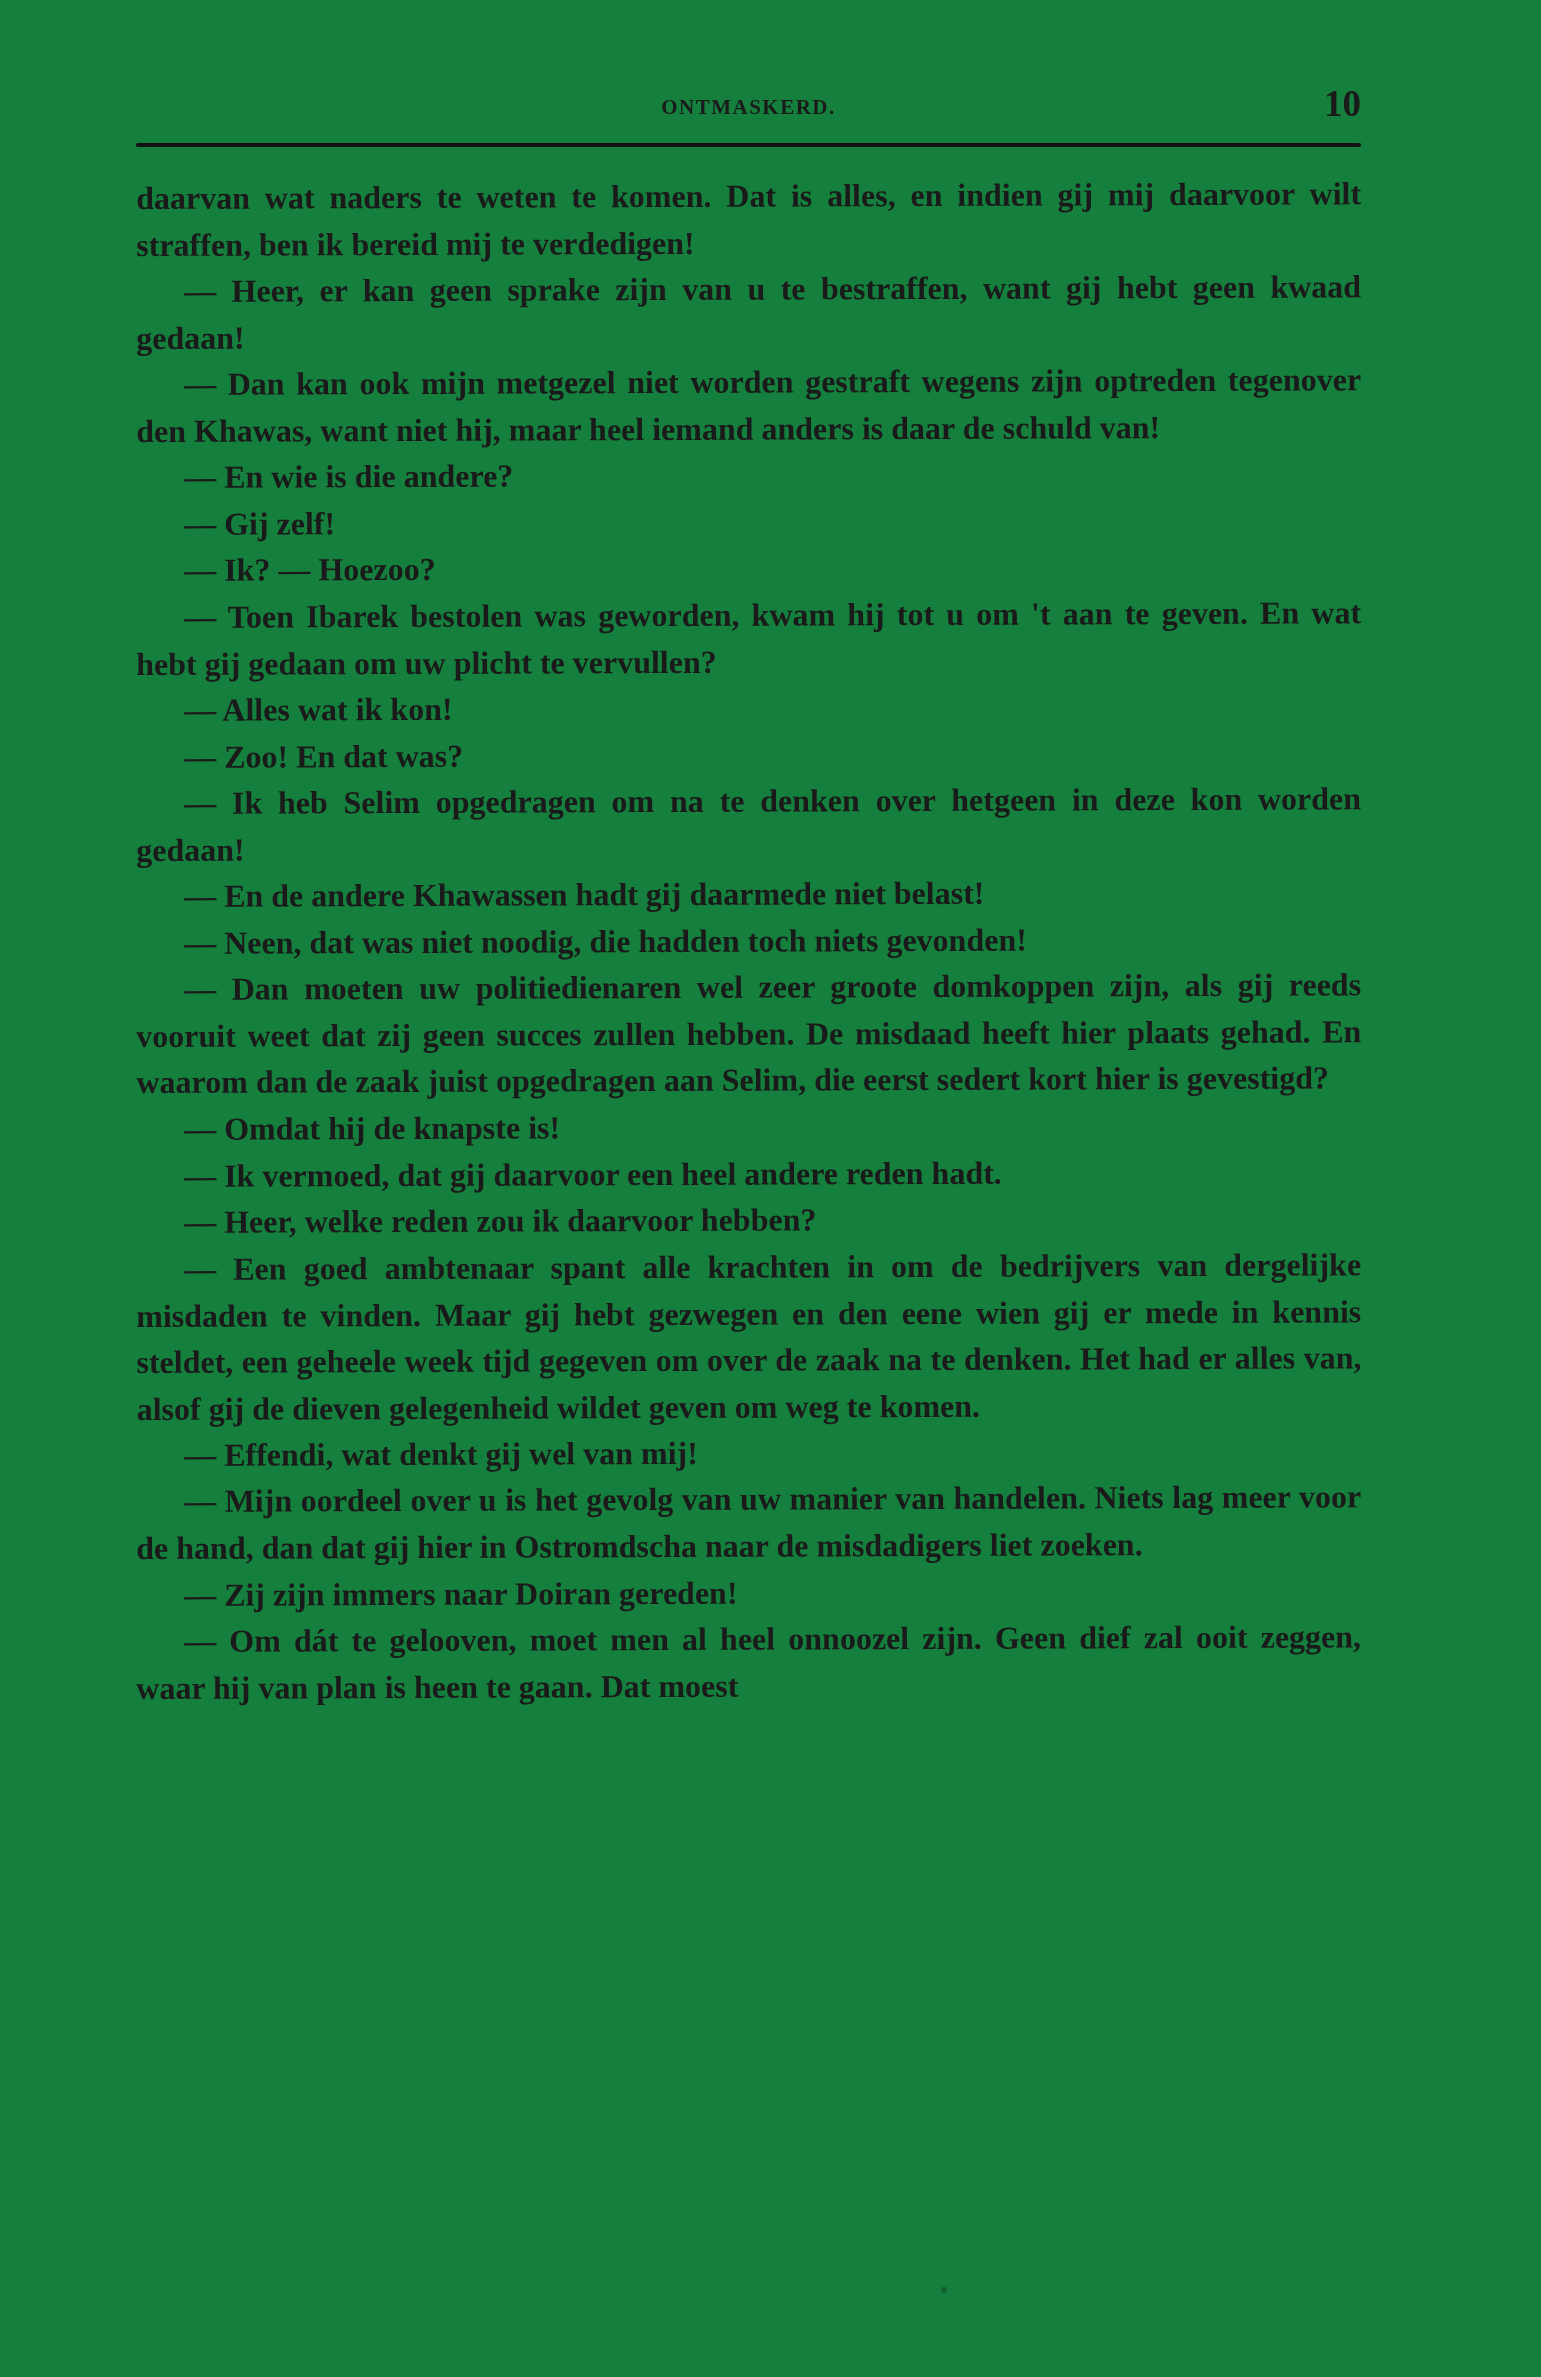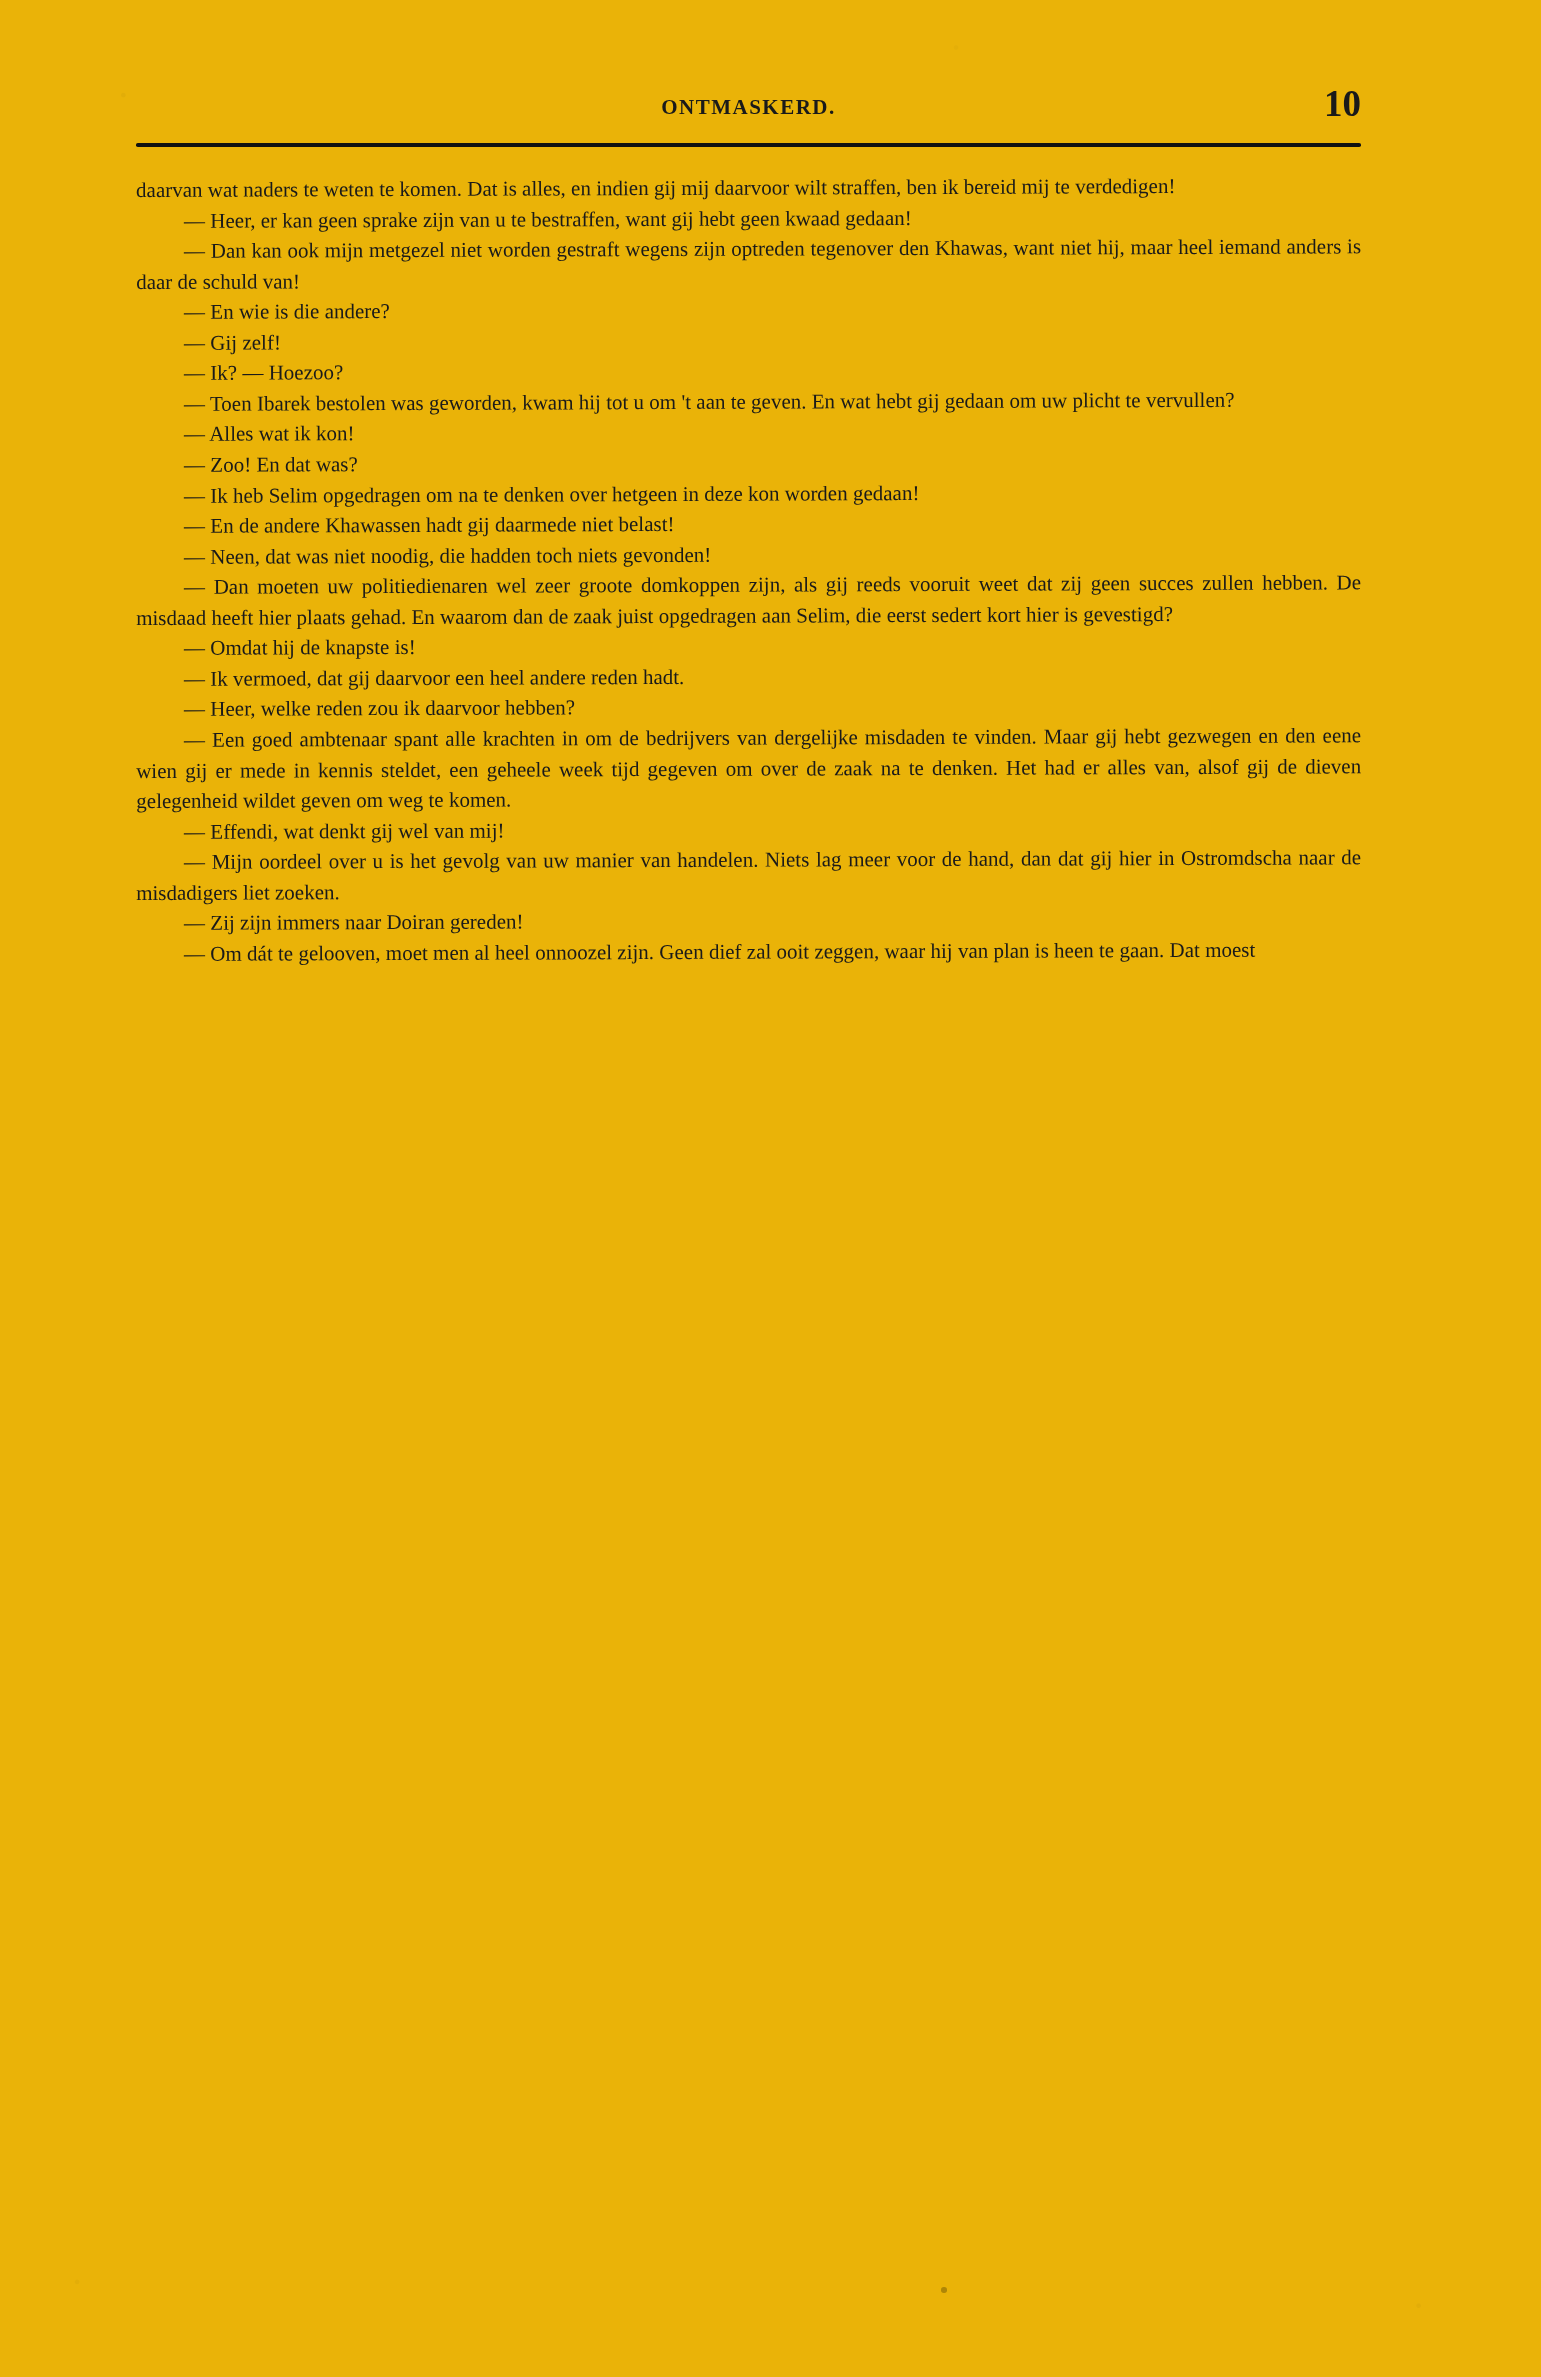--- a/index.html
+++ b/index.html
@@ -13,21 +13,21 @@
     font-family: "Liberation Serif", serif;
     color: #1a1a1a;
     position: relative;
     overflow: hidden;
   }
   .page {
     position: absolute;
     top: 0; left: 0;
     width: 1542px;
     height: 2377px;
-    background: #eab308;
+    background: #15803d;
   }
   .scan-noise {
     position: absolute;
     top: 0; left: 0; right: 0; bottom: 0;
     pointer-events: none;
     background:
       radial-gradient(circle at 8% 4%, rgba(0,0,0,0.035) 0 1.8px, transparent 2.8px),
       radial-gradient(circle at 92% 97%, rgba(0,0,0,0.03) 0 1.8px, transparent 2.8px),
       radial-gradient(circle at 5% 96%, rgba(0,0,0,0.03) 0 1.8px, transparent 2.8px),
       radial-gradient(circle at 62% 2%, rgba(0,0,0,0.025) 0 1.8px, transparent 2.8px);
@@ -70,25 +70,26 @@
     content: "";
     position: absolute;
     left: 0;
     right: 0;
     top: 0.9px;
     height: 3.7px;
     background: #111;
     border-radius: 1.8px;
   }
   .body-text {
-    font-size: 21px;
+    font-size: 32px;
     line-height: 1.455;
     text-align: justify;
     text-justify: inter-word;
     hyphens: manual;
+    font-weight: bold;
   }
   .body-text p {
     margin: 0;
     text-indent: 0;
   }
   .body-text p.dash {
     text-indent: 48px;
   }
   .skewed {
     display: block;

